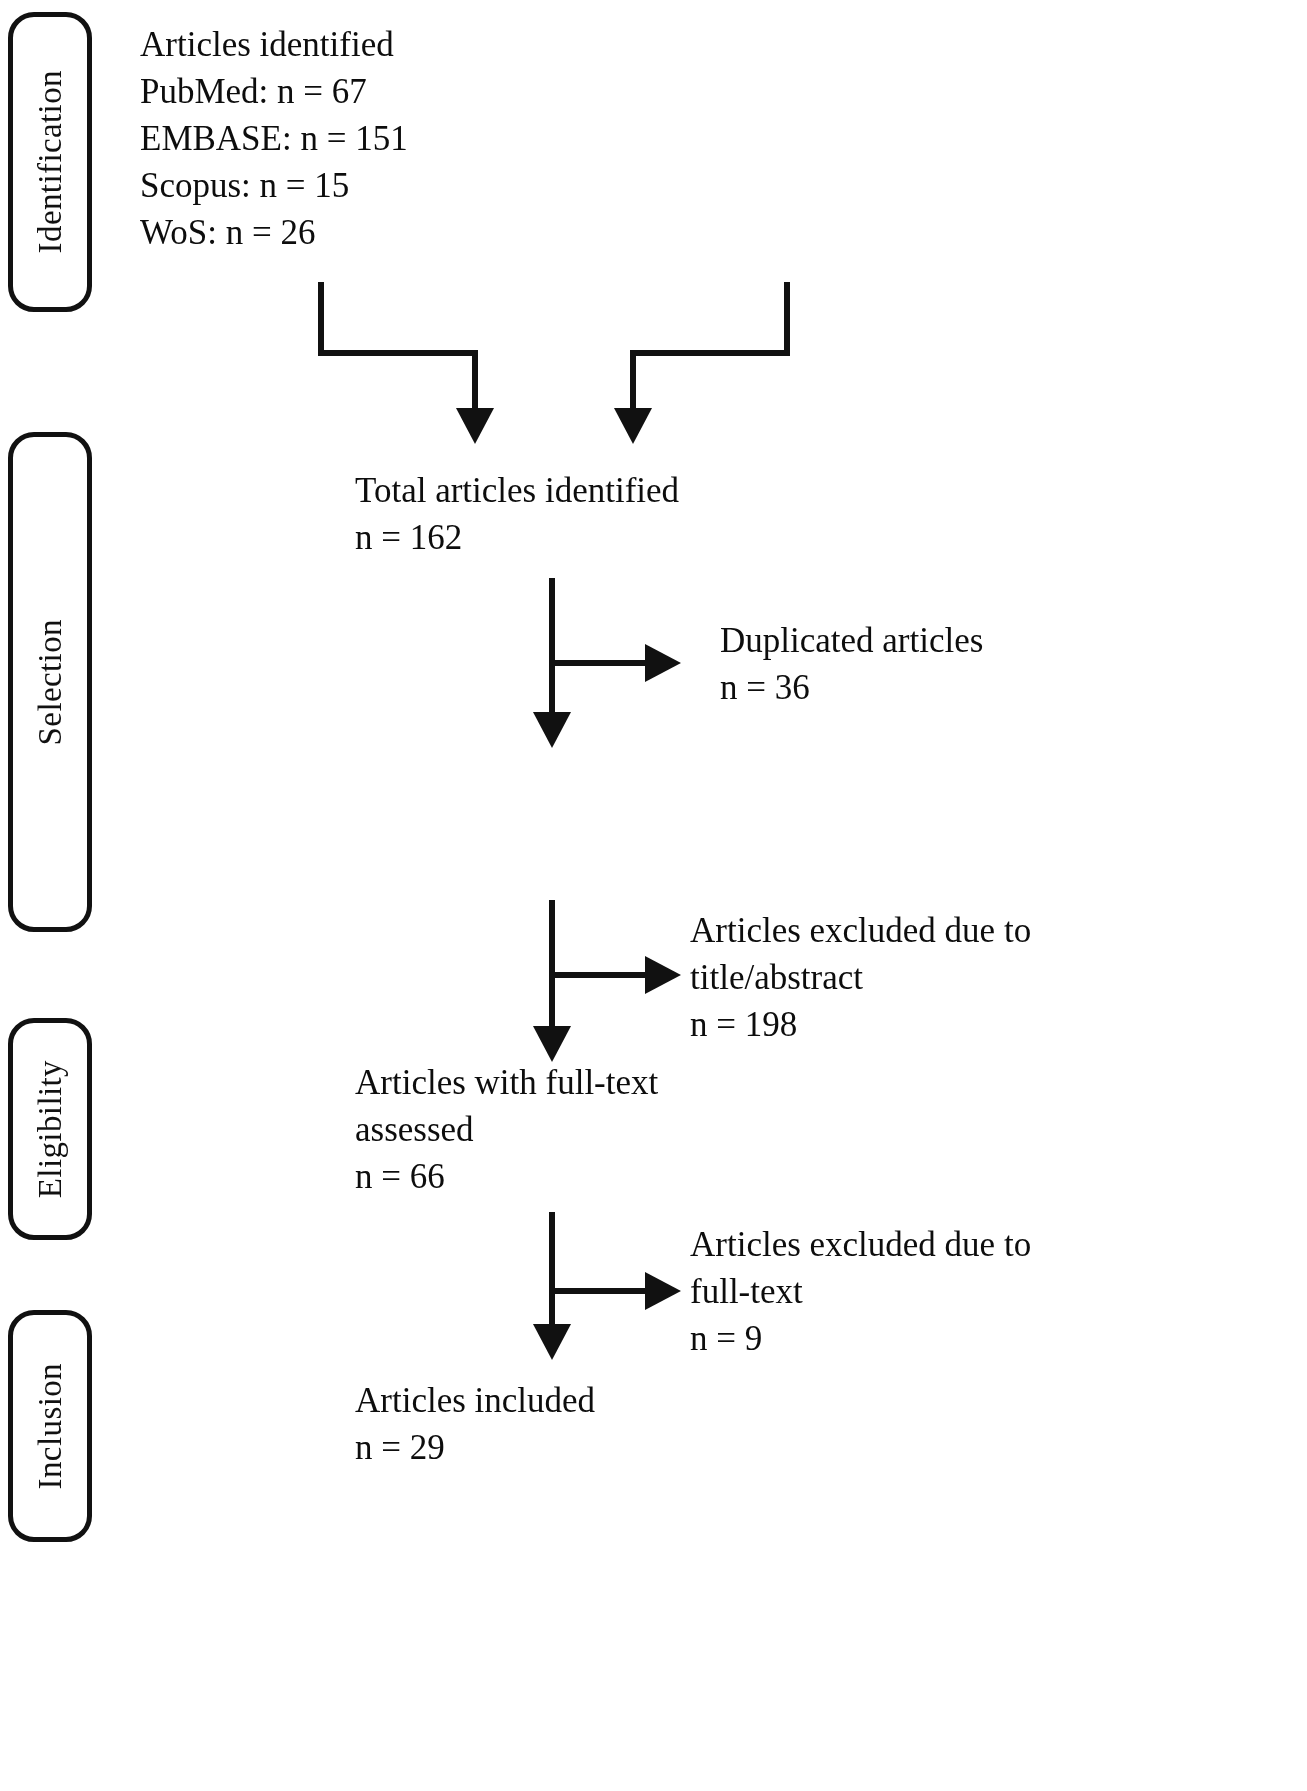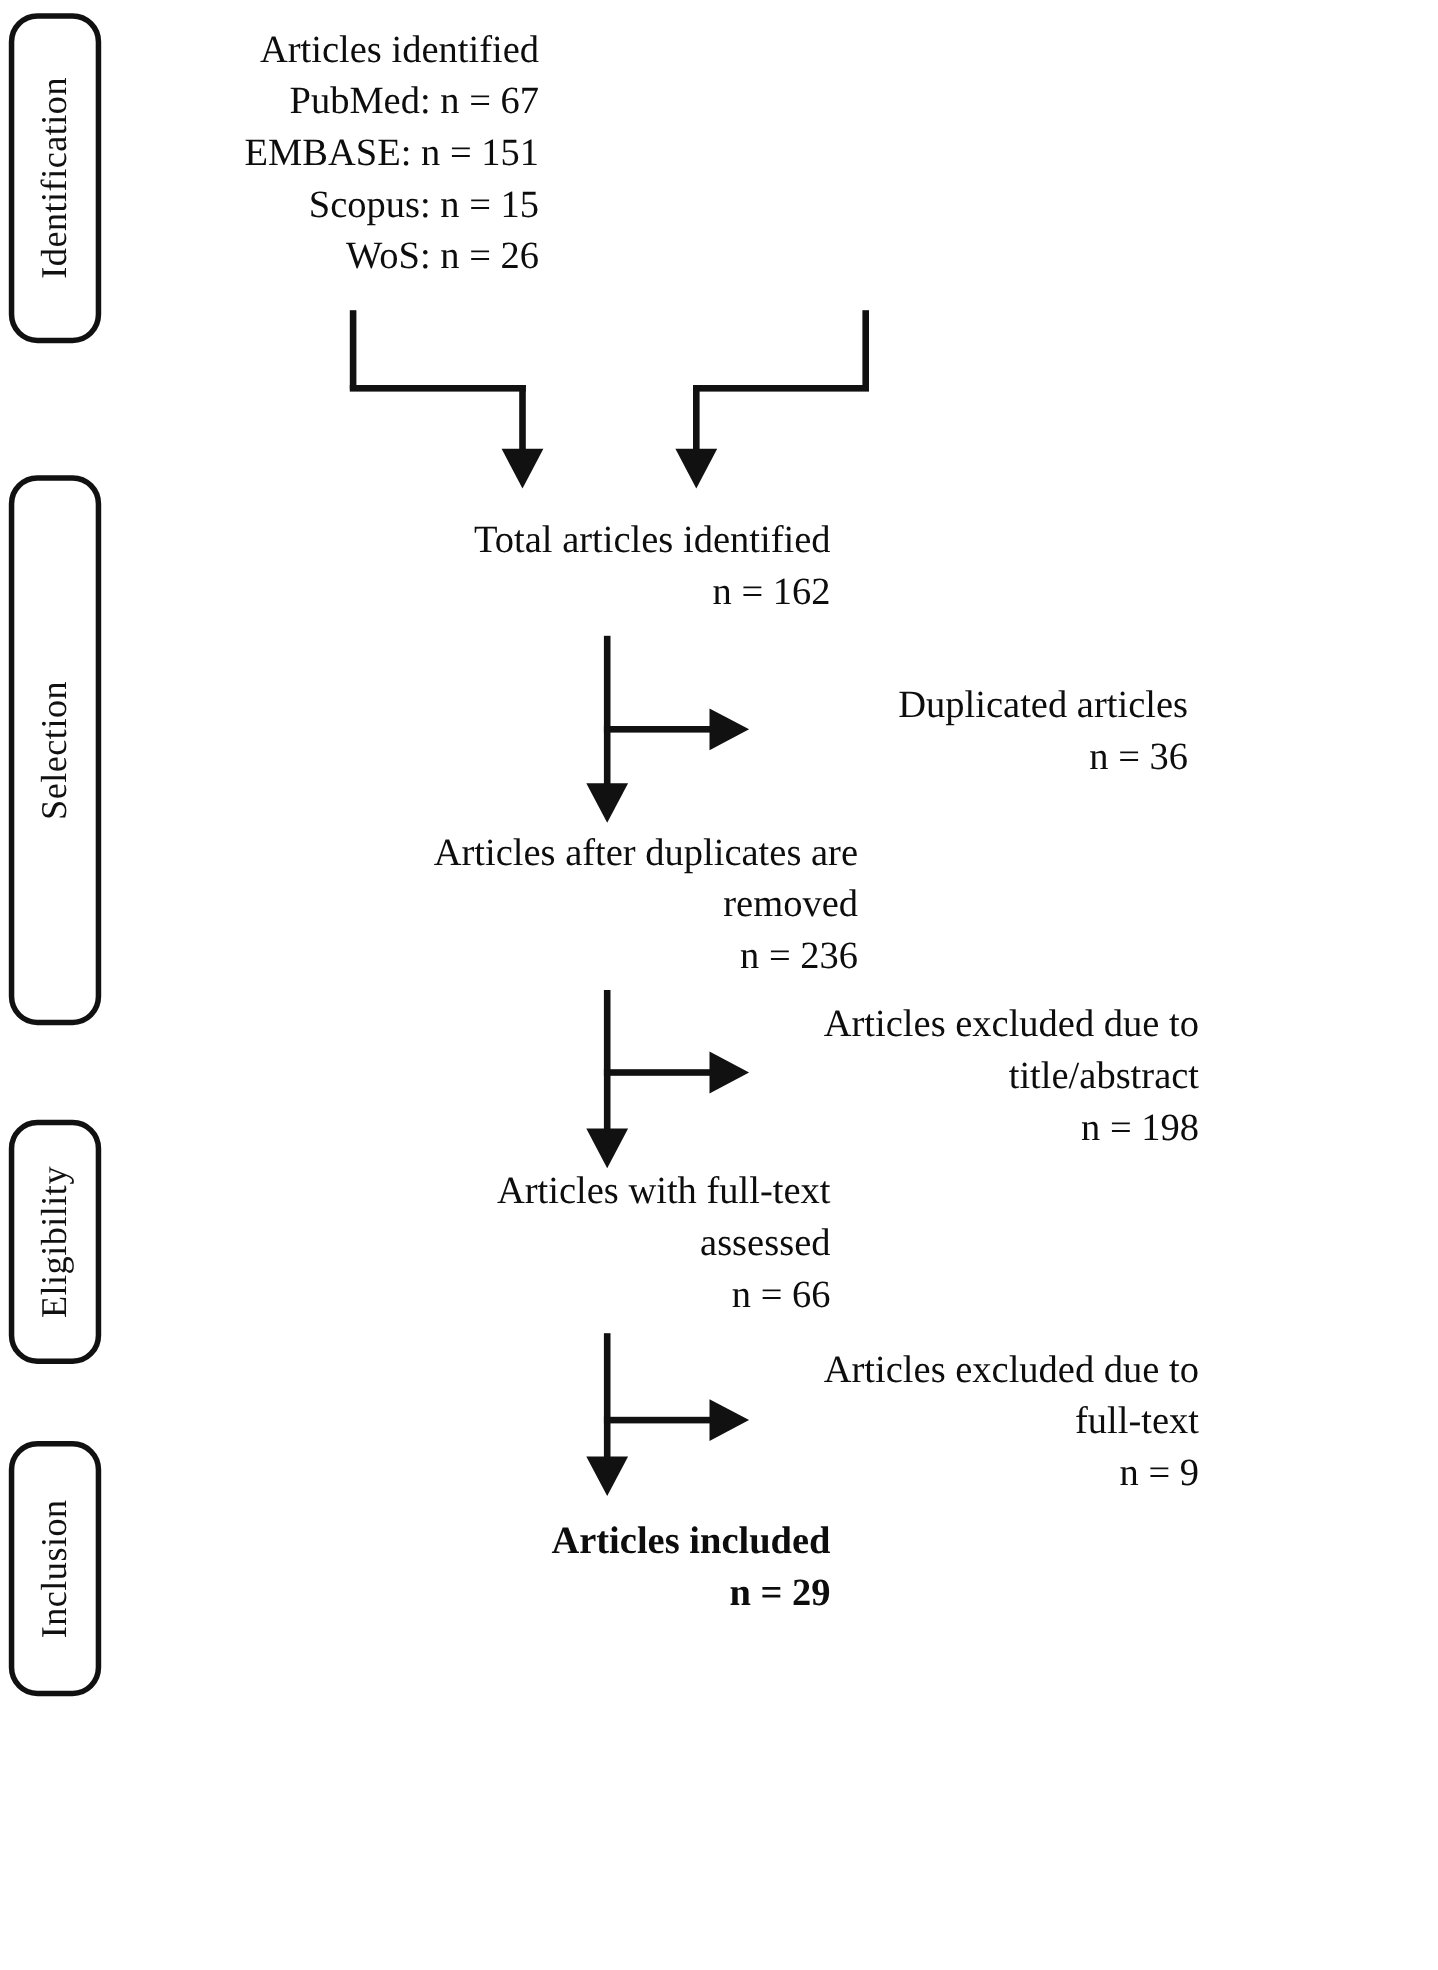--- a/index.html
+++ b/index.html
@@ -36,21 +36,21 @@
     transform: rotate(180deg);
     font-size: 33px;
     letter-spacing: 0.4px;
     white-space: nowrap;
     color: #111111;
   }
 
   
   .node {
     position: absolute;
-    text-align: right;
+    text-align: left;
     font-size: 35px;
     line-height: 1.34;
     color: #0d0d0d;
     white-space: pre-line;
   }
 
   
   .vline {
     position: absolute;
     background: #111111;
@@ -121,23 +121,20 @@
 
   <div class="vline" style="left:549px; top:578px; height:148px;"></div>
   <div class="arrow-down" style="left:533px; top:712px;"></div>
 
   <div class="hline" style="left:549px; top:660px; width:108px;"></div>
   <div class="arrow-right" style="left:645px; top:644px;"></div>
 
   <div class="node" style="left:720px; top:618px; width:360px;">Duplicated articles
 n = 36</div>
 
-  <div class="node" style="left:320px; top:752px; width:460px;">Articles after duplicates are
-removed
-n = 236</div>
 
   <div class="vline" style="left:549px; top:900px; height:142px;"></div>
   <div class="arrow-down" style="left:533px; top:1026px;"></div>
 
   <div class="hline" style="left:549px; top:972px; width:108px;"></div>
   <div class="arrow-right" style="left:645px; top:956px;"></div>
 
   <div class="node" style="left:690px; top:908px; width:400px;">Articles excluded due to
 title/abstract
 n = 198</div>
@@ -149,16 +146,16 @@
   <div class="vline" style="left:549px; top:1212px; height:128px;"></div>
   <div class="arrow-down" style="left:533px; top:1324px;"></div>
 
   <div class="hline" style="left:549px; top:1288px; width:108px;"></div>
   <div class="arrow-right" style="left:645px; top:1272px;"></div>
 
   <div class="node" style="left:690px; top:1222px; width:400px;">Articles excluded due to
 full-text
 n = 9</div>
 
-  <div class="node" style="left:355px; top:1378px; width:400px;font-weight:bold;">Articles included
+  <div class="node" style="left:355px; top:1378px; width:400px;">Articles included
 n = 29</div>
 
 </div>
 
 </body></html>

